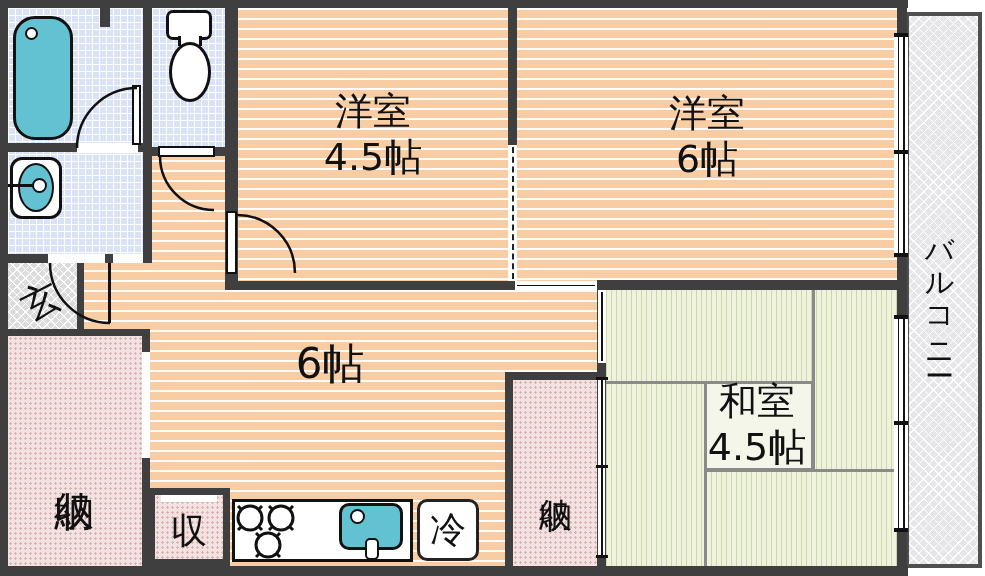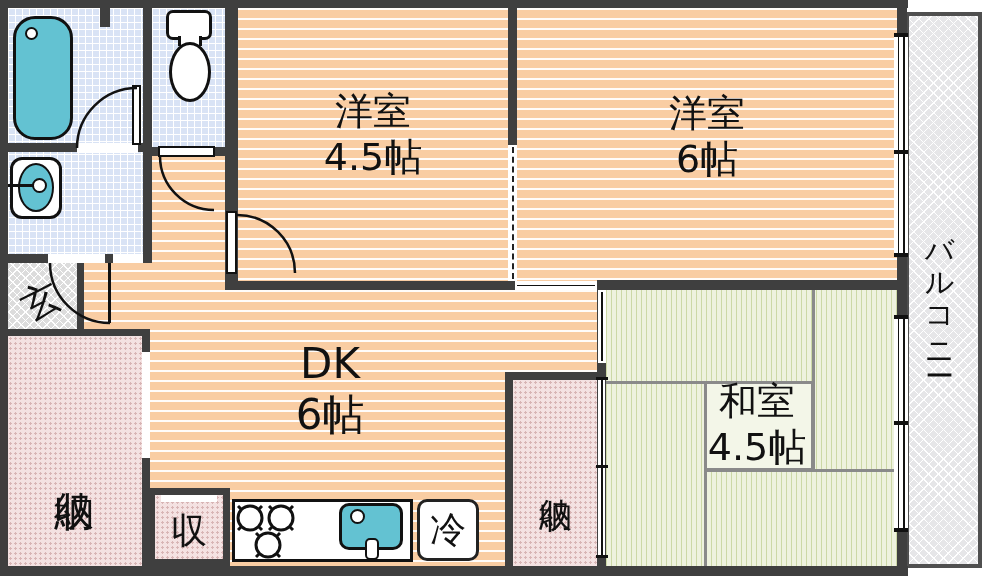--- a/index.html
+++ b/index.html
@@ -170,21 +170,20 @@
 
   <div class="abs lbl z7" style="left:238px;top:88px;width:270px;font-size:38px;">
     <span>洋室</span>
     <span>4.5帖</span>
   </div>
   <div class="abs lbl z7" style="left:517px;top:90px;width:380px;font-size:38px;">
     <span>洋室</span>
     <span>6帖</span>
   </div>
   <div class="abs lbl z7" style="left:240px;top:338px;width:180px;font-size:42px;">
-    <span>DK</span>
     <span>6帖</span>
   </div>
   <div class="abs lbl z7" style="left:657px;top:378px;width:200px;font-size:38px;">
     <span>和室</span>
     <span>4.5帖</span>
   </div>
   <div class="abs vtext z7" style="left:47px;top:400px;width:56px;height:120px;font-size:40px;display:flex;align-items:center;justify-content:center;">収納</div>
   <div class="abs vtext z7" style="left:533px;top:428px;width:44px;height:90px;font-size:33px;display:flex;align-items:center;justify-content:center;">収納</div>
   <div class="abs z7" style="left:22px;top:276px;font-size:38px;transform:rotate(-27deg);">玄</div>
 

